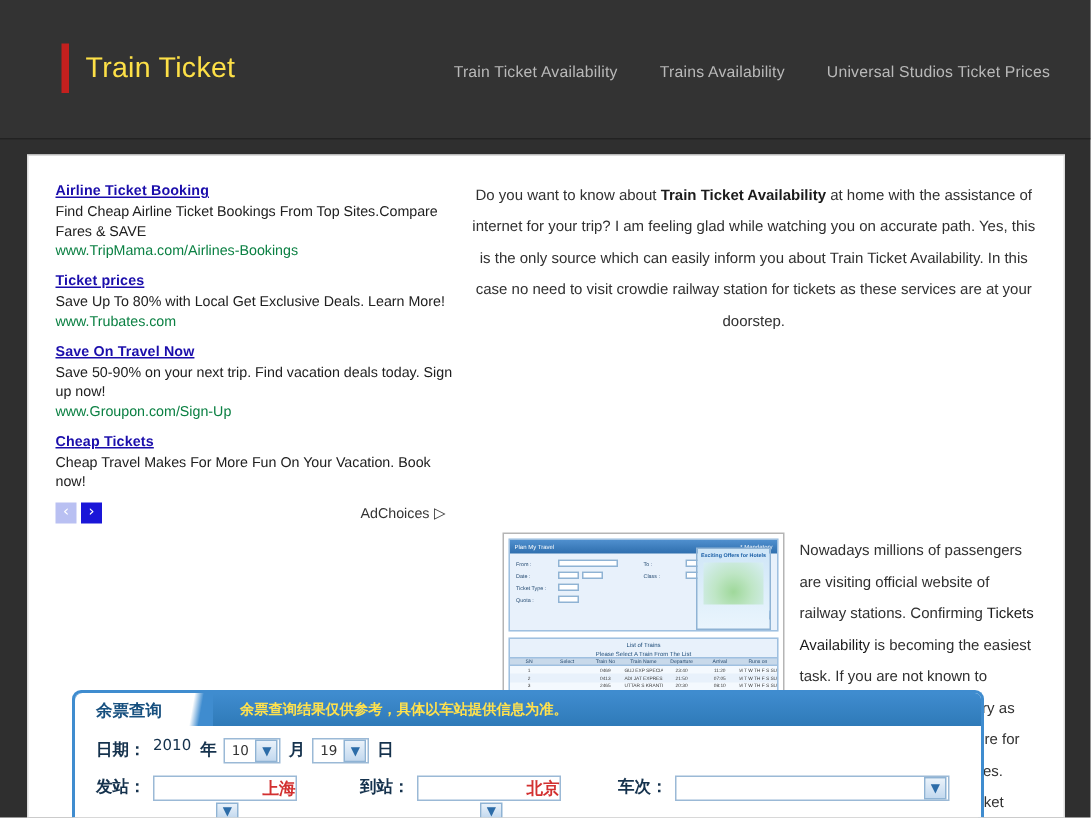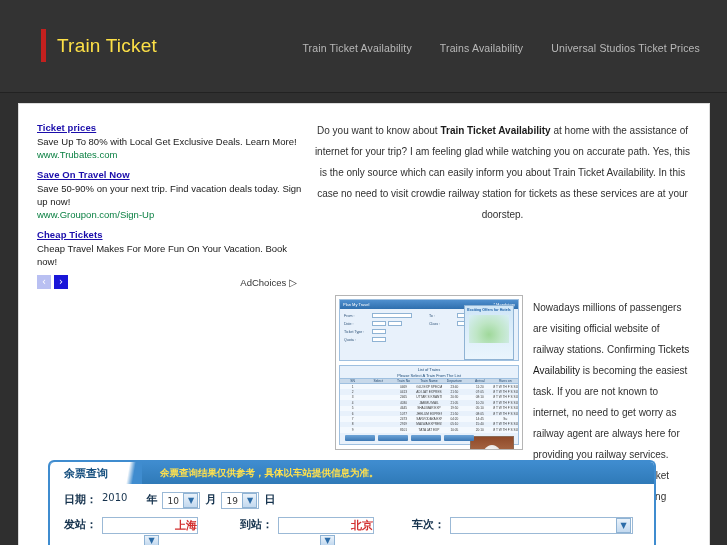--- a/index.html
+++ b/index.html
@@ -196,21 +196,21 @@
     width:22px;
     background:linear-gradient(100deg, #ffffff 0%, #ffffff 38%, #3f8ccf 62%, #3f8ccf 100%);
   }
   #cn-notice {
     color:#ffe14d; font-size:9.5px; font-weight:bold;
     display:flex; align-items:center; padding-left:18px; white-space:nowrap;
   }
   #cn-body { padding:8px 0 0 14px; }
   .cn-row { display:flex; margin-bottom:8px; }
   .cn-label { font-size:11px; color:#15324d; font-weight:bold; margin-right:5px; white-space:nowrap; }
-  .cn-year { font-size:10px; color:#15324d; margin-right:14px; }
+  .cn-year { font-size:10px; color:#15324d; margin-right:1px; }
   .cn-unit { font-size:11px; color:#15324d; font-weight:bold; margin:0 5px; }
   .cn-select {
     height:17px; border:1px solid #9bb9d6; background:#ffffff;
     display:flex; align-items:flex-end; justify-content:space-between;
     padding:0 0 0 4px; position:relative;
   }
   .cn-select .val {
     font-size:9px; color:#333333; line-height:11px; padding-bottom:1px; white-space:nowrap;
   }
   .cn-select .val.red { color:#d23030; font-size:11px; font-weight:bold; line-height:15px; }
@@ -242,20 +242,25 @@
     <a href="#">Universal Studios Ticket Prices</a>
   </div>
 </div>
 
 <div id="content-panel">
   <div id="content-inner">
 
     <div id="top-row">
 
       <div id="ad-block">
+        <div class="ad-unit">
+          <a class="ad-title" href="#">Airline Ticket Booking</a>
+          <div class="ad-desc">Find Cheap Airline Ticket Bookings From Top Sites.Compare Fares &amp; SAVE</div>
+          <div class="ad-url">www.TripMama.com/Airlines-Bookings</div>
+        </div>
         <div class="ad-unit">
           <a class="ad-title" href="#">Ticket prices</a>
           <div class="ad-desc">Save Up To 80% with Local Get Exclusive Deals. Learn More!</div>
           <div class="ad-url">www.Trubates.com</div>
         </div>
         <div class="ad-unit">
           <a class="ad-title" href="#">Save On Travel Now</a>
           <div class="ad-desc">Save 50-90% on your next trip. Find vacation deals today. Sign up now!</div>
           <div class="ad-url">www.Groupon.com/Sign-Up</div>
         </div>

